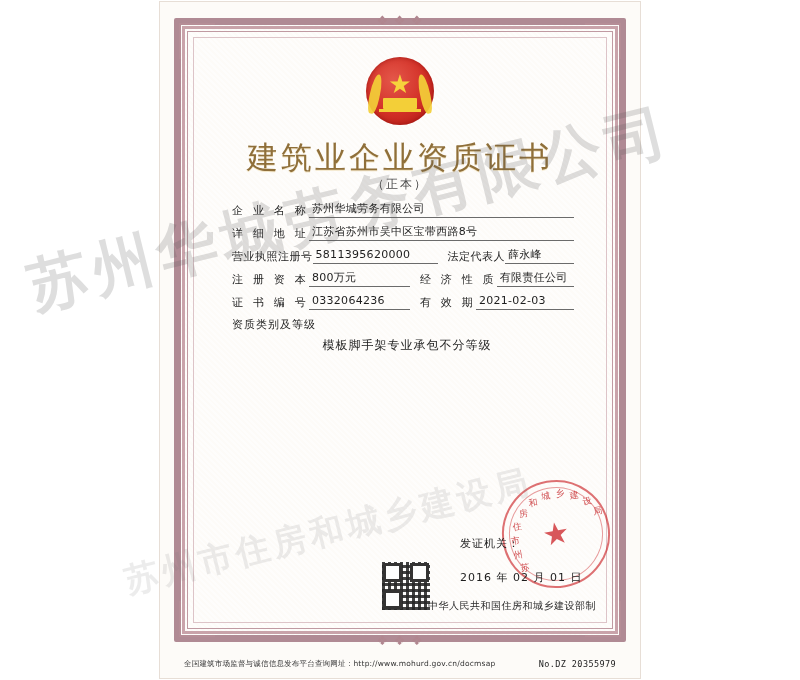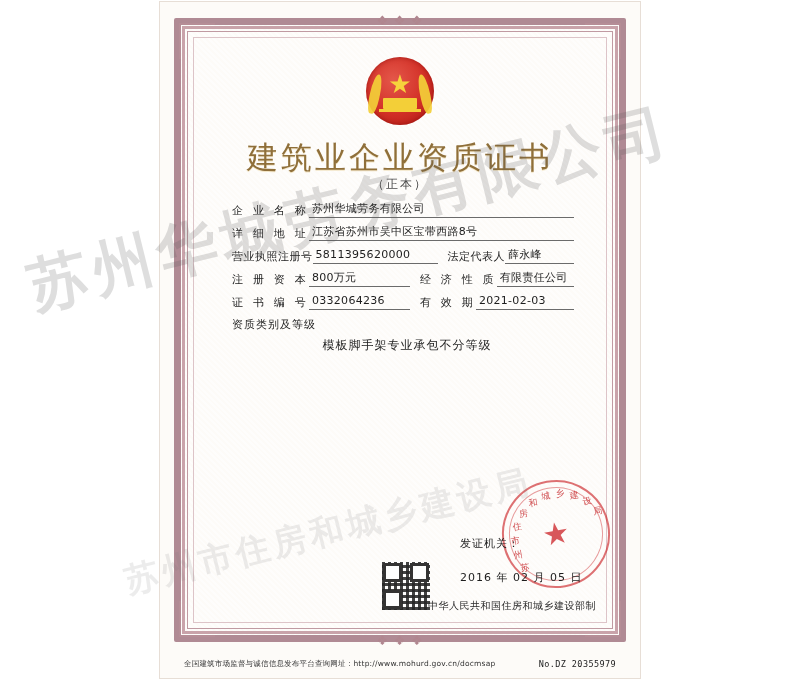--- a/index.html
+++ b/index.html
@@ -444,21 +444,21 @@
 
     <div class="issuer">
       <span>发证机关：</span>
       <span></span>
     </div>
     <div class="issue-date">
       <span>2016</span>
       <span>年</span>
       <span>02</span>
       <span>月</span>
-      <span>05</span>
+      <span>01</span>
       <span>日</span>
     </div>
     <div class="ministry">中华人民共和国住房和城乡建设部制</div>
 
     <div class="footer-left">全国建筑市场监督与诚信信息发布平台查询网址：http://www.mohurd.gov.cn/docmsap</div>
     <div class="footer-right">No.DZ  20355979</div>
   </div>
 
   <div class="watermark">苏州华城劳务有限公司</div>
   <div class="watermark2">苏州市住房和城乡建设局</div>

